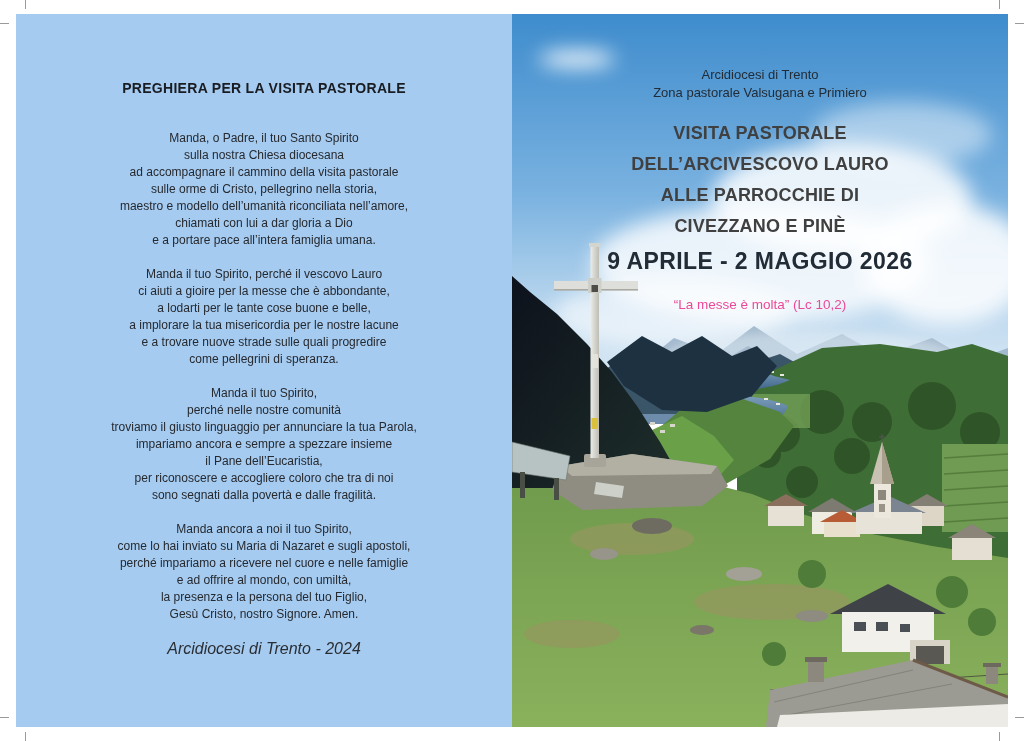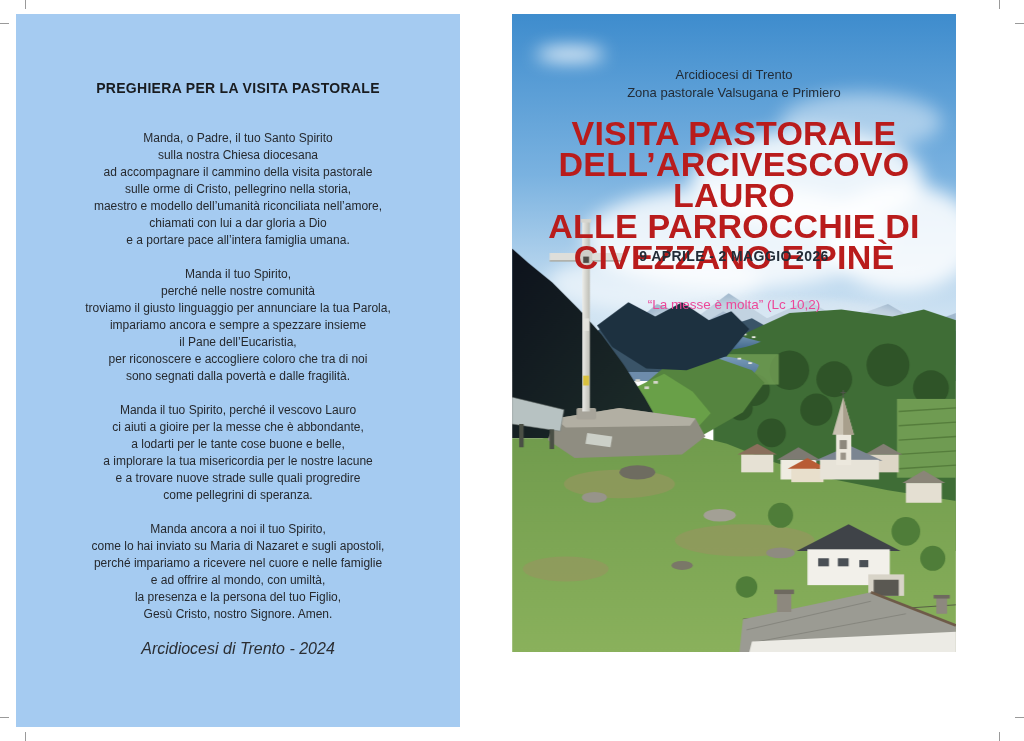--- a/index.html
+++ b/index.html
@@ -1,32 +1,32 @@
 <!DOCTYPE html>
 <html><head>
 <meta charset="utf-8">
 <style>
   html,body{margin:0;padding:0;background:#ffffff;}
   body{width:1024px;height:741px;position:relative;overflow:hidden;
        font-family:"Liberation Sans",sans-serif;}
   .crop{position:absolute;background:#9a9a9a;}
-  .page{position:absolute;top:14px;height:713px;width:444px;}
+  .page{position:absolute;top:14px;height:713px;width:496px;}
   
   .panel-left{left:16px;background:#a5cbf1;color:#26292e;text-align:center;}
   .prayer-wrap{position:absolute;left:0;right:0;top:66px;}
   .prayer-title{font-size:14px;font-weight:bold;letter-spacing:.3px;color:#191c20;margin:0 0 34px 0;}
   .stanza{font-size:12px;line-height:17px;white-space:pre-line;margin:0 0 17px 0;}
   .prayer-footer{font-size:16px;font-style:italic;margin-top:17px;color:#2b2e33;}
   
   .panel-right{left:512px;overflow:hidden;}
   .photo{position:absolute;inset:0;}
   .overlay{position:absolute;left:0;right:0;text-align:center;color:#222c37;z-index:5;}
   .ov-header{top:52px;font-size:13px;line-height:18px;white-space:pre-line;}
-  .ov-title{top:104px;font-size:34px;line-height:31px;font-weight:bold;letter-spacing:.2px;white-space:pre-line;color:#b91c1c;}
-  .ov-date{top:234px;font-size:14px;font-weight:bold;letter-spacing:.4px;}
+  .ov-title{top:104px;font-size:18px;line-height:31px;font-weight:bold;letter-spacing:.2px;white-space:pre-line;color:#404040;}
+  .ov-date{top:234px;font-size:23px;font-weight:bold;letter-spacing:.4px;}
   .ov-quote{top:283px;font-size:13.5px;color:#ec4899;}
 </style>
 </head>
 <body>
 
 <div class="crop" style="left:25px;top:0;width:1px;height:9px"></div>
 <div class="crop" style="left:0;top:23px;width:9px;height:1px"></div>
 <div class="crop" style="left:999px;top:0;width:1px;height:9px"></div>
 <div class="crop" style="left:1015px;top:23px;width:9px;height:1px"></div>
 <div class="crop" style="left:25px;top:732px;width:1px;height:9px"></div>
@@ -37,33 +37,33 @@
 <div class="page panel-left">
   <div class="prayer-wrap">
     <div class="prayer-title">PREGHIERA PER LA VISITA PASTORALE</div>
     <div class="stanza">Manda, o Padre, il tuo Santo Spirito
 sulla nostra Chiesa diocesana
 ad accompagnare il cammino della visita pastorale
 sulle orme di Cristo, pellegrino nella storia,
 maestro e modello dell’umanità riconciliata nell’amore,
 chiamati con lui a dar gloria a Dio
 e a portare pace all’intera famiglia umana.</div>
+    <div class="stanza">Manda il tuo Spirito, perché il vescovo Lauro
+ci aiuti a gioire per la messe che è abbondante,
+a lodarti per le tante cose buone e belle,
+a implorare la tua misericordia per le nostre lacune
+e a trovare nuove strade sulle quali progredire
+come pellegrini di speranza.</div>
     <div class="stanza">Manda il tuo Spirito,
 perché nelle nostre comunità
 troviamo il giusto linguaggio per annunciare la tua Parola,
 impariamo ancora e sempre a spezzare insieme
 il Pane dell’Eucaristia,
 per riconoscere e accogliere coloro che tra di noi
 sono segnati dalla povertà e dalle fragilità.</div>
-    <div class="stanza">Manda il tuo Spirito, perché il vescovo Lauro
-ci aiuti a gioire per la messe che è abbondante,
-a lodarti per le tante cose buone e belle,
-a implorare la tua misericordia per le nostre lacune
-e a trovare nuove strade sulle quali progredire
-come pellegrini di speranza.</div>
     <div class="stanza">Manda ancora a noi il tuo Spirito,
 come lo hai inviato su Maria di Nazaret e sugli apostoli,
 perché impariamo a ricevere nel cuore e nelle famiglie
 e ad offrire al mondo, con umiltà,
 la presenza e la persona del tuo Figlio,
 Gesù Cristo, nostro Signore. Amen.</div>
     <div class="prayer-footer">Arcidiocesi di Trento - 2024</div>
   </div>
 </div>
 

